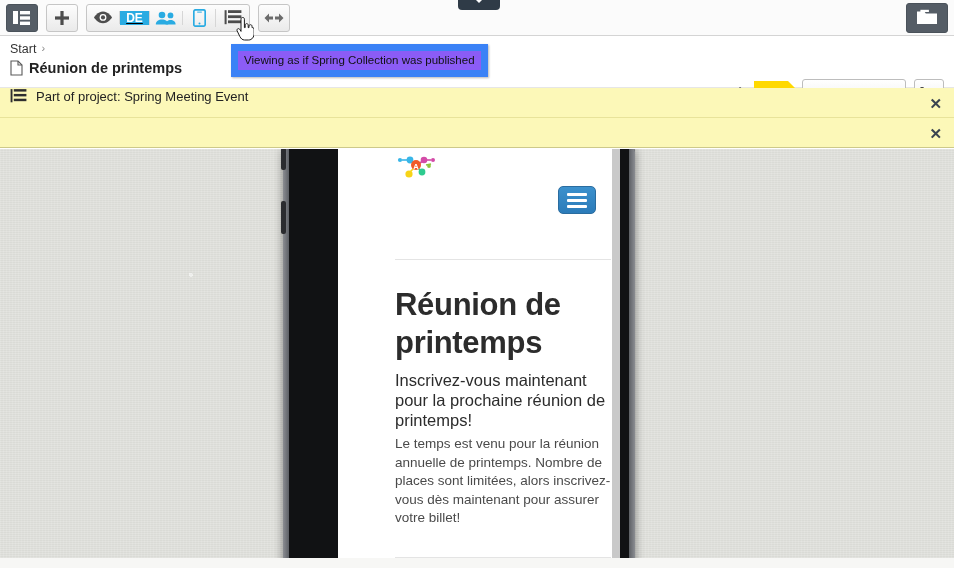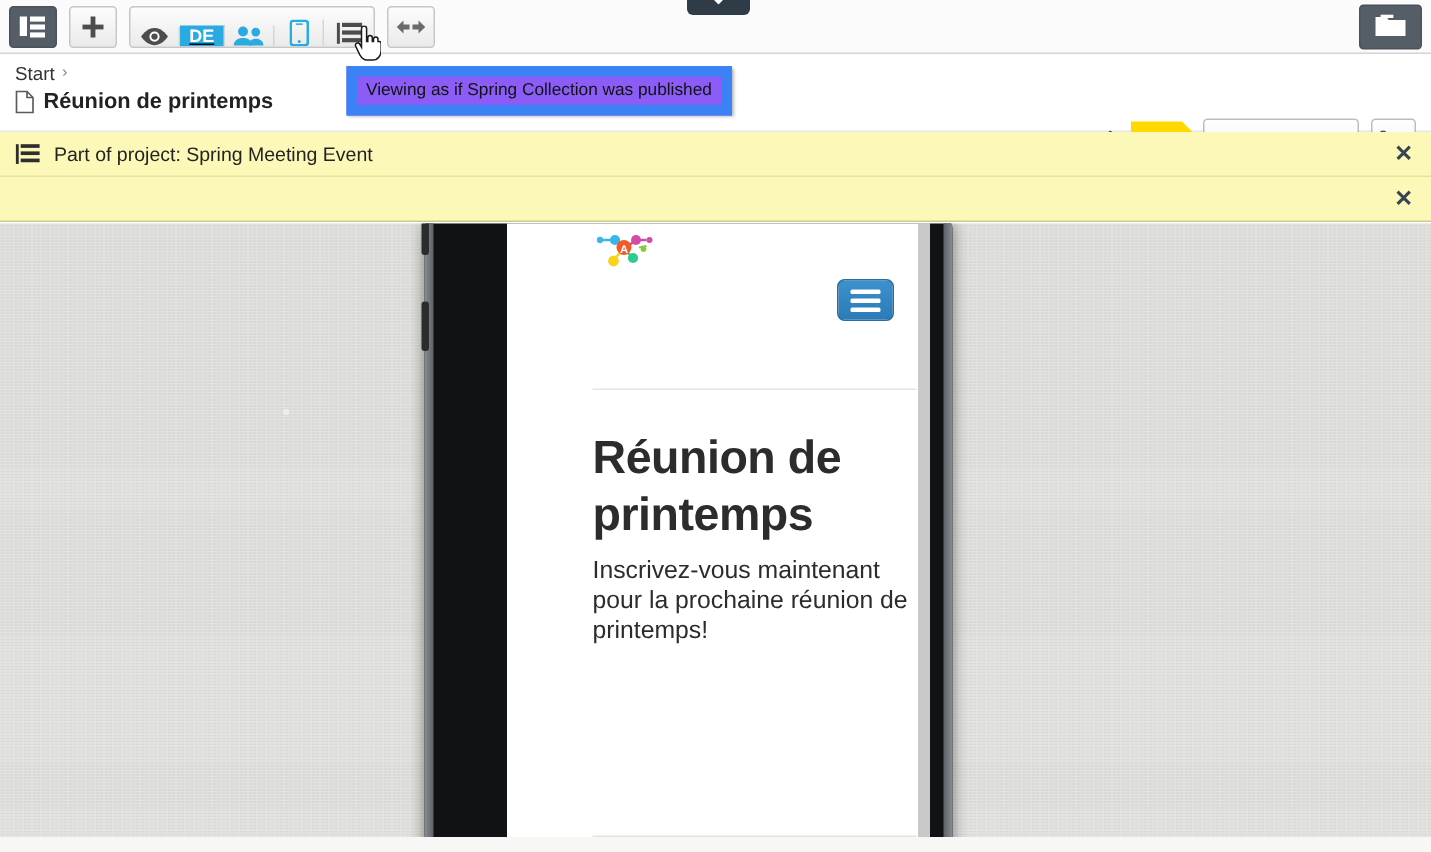--- a/index.html
+++ b/index.html
@@ -35,21 +35,21 @@
     cursor: pointer;
   }
   .tb-btn.dark {
     background: #555d66; border-color: #4a525a;
   }
   .tb-group {
     height: 28px;
     border: 1px solid #c6c6c6;
     border-radius: 3px;
     background: linear-gradient(#fdfdfd, #eaeaea);
-    display: flex; align-items: flex-end;
+    display: flex; align-items: center;
     overflow: hidden;
     margin-right: 8px;
     text-decoration: underline;
   }
   .tb-cell {
     width: 33px;
     display: flex; align-items: center; justify-content: center;
     border-right: 1px solid #d6d6d6;
     cursor: pointer;
     position: relative;
@@ -180,21 +180,21 @@
     padding: 3px 6px 4px 6px;
     white-space: nowrap;
     z-index: 40;
   }
 
   
   .notify {
     position: absolute; left: 0;
     width: 954px; height: 30px;
     background: #fcf8b8;
-    display: flex; align-items: center;
+    display: flex; align-items: flex-start;
     padding: 0 10px;
     font-size: 13px; color: #232323;
     border-bottom: 1px solid #e8e39a;
   }
   .notify.n1 { top: 88px; }
   .notify.n2 { top: 118px; border-bottom: 1px solid #cdc98a; }
   .notify .ntext { display: flex; align-items: center; gap: 9px; }
   .notify .closeX {
     position: absolute; right: 12px; top: 50%;
     transform: translateY(-50%);
@@ -507,20 +507,21 @@
           <div class="hamburger">
             <span></span>
             <span></span>
             <span></span>
           </div>
 
           <div class="hr-line hr-1"></div>
 
           <div class="site-h1">Réunion de printemps</div>
           <div class="site-h2">Inscrivez-vous maintenant pour la prochaine réunion de printemps!</div>
+          <div class="site-p">Le temps est venu pour la réunion annuelle de printemps. Nombre de places sont limitées, alors inscrivez-vous dès maintenant pour assurer votre billet!</div>
 
           <div class="hr-line hr-2"></div>
         </div>
         <div class="screen-scrollbar"></div>
       </div>
     </div>
 
     <div class="bottom-strip"></div>
   </div>
 

